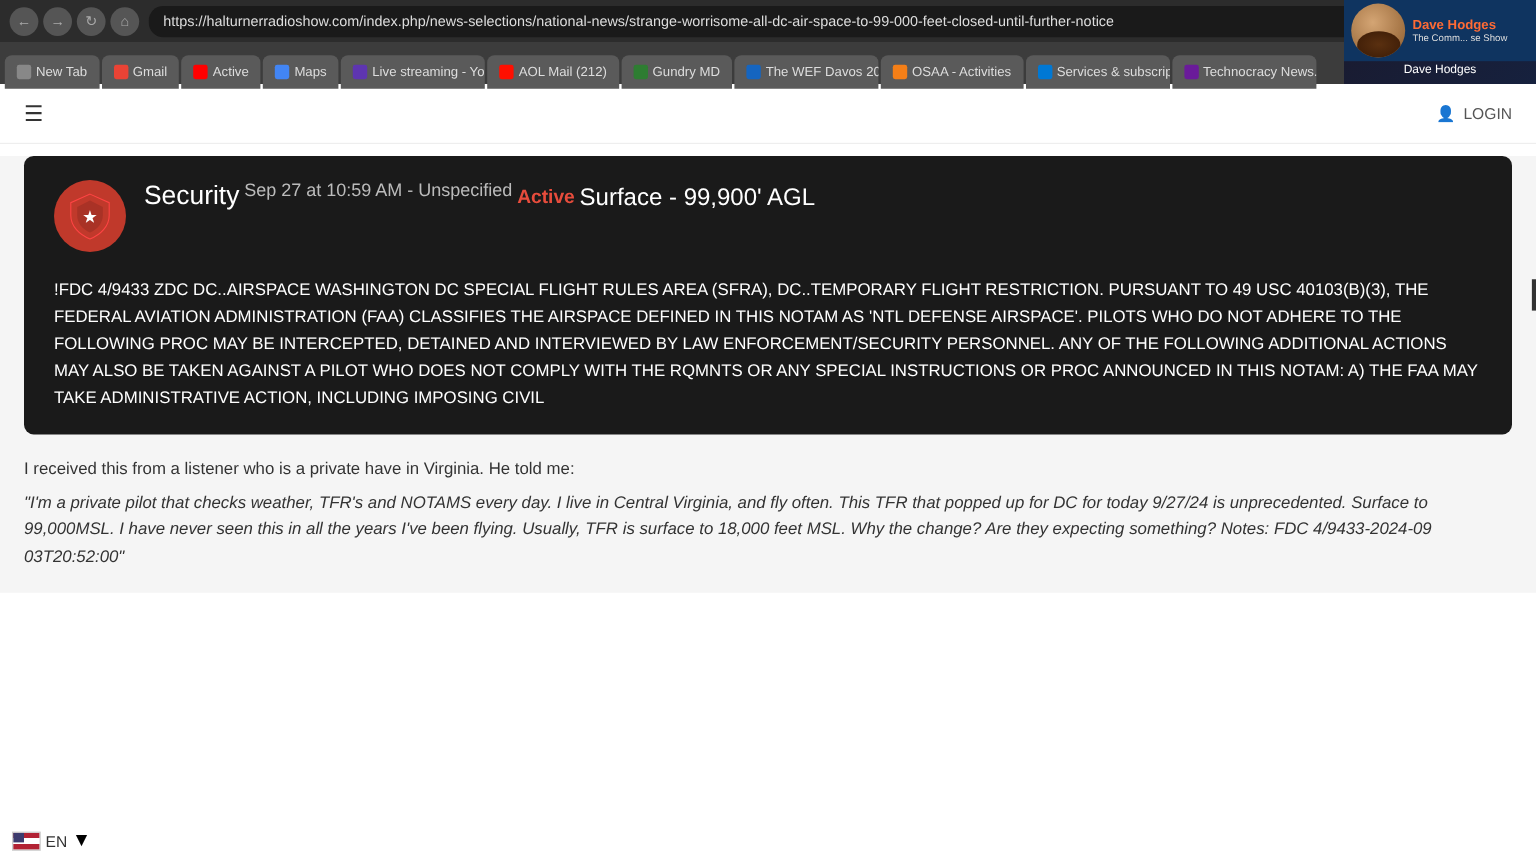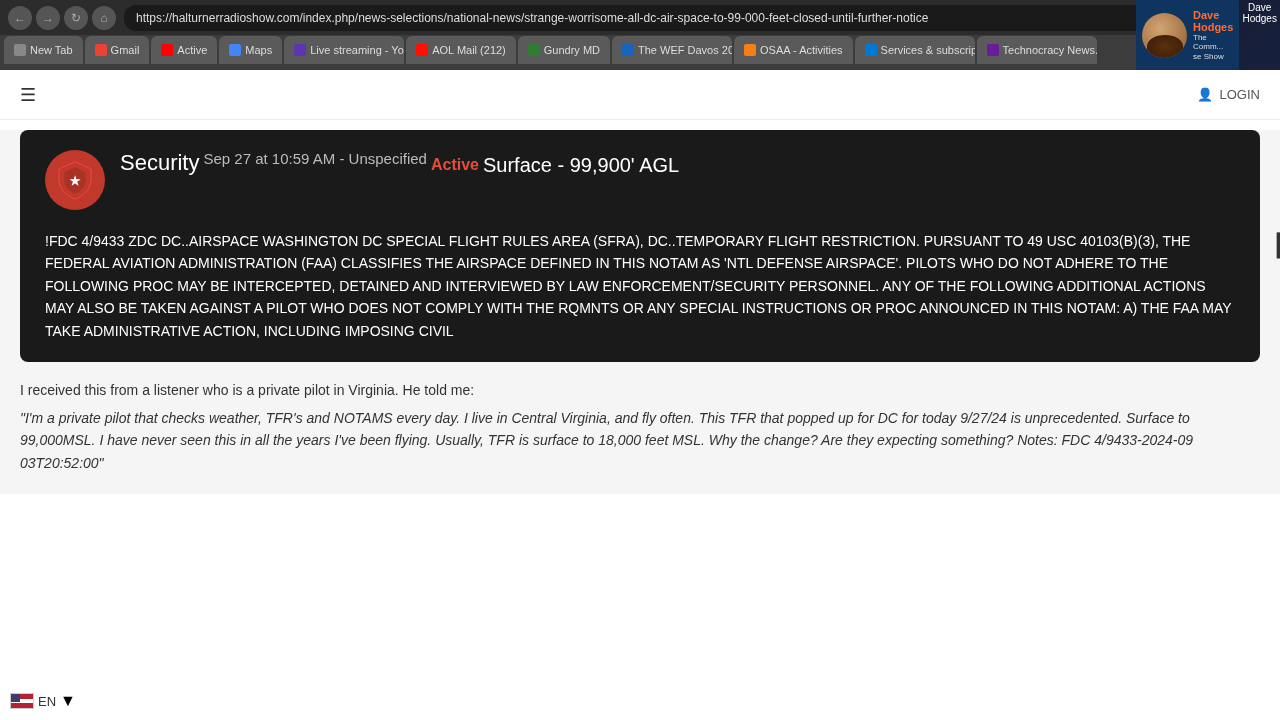--- a/index.html
+++ b/index.html
@@ -53,23 +53,23 @@
     }
     .url-text {
       color: #ddd;
       font-size: 12px;
       white-space: nowrap;
       overflow: hidden;
       text-overflow: ellipsis;
     }
     .browser-tabs {
       background: #3c3c3c;
-      height: 29px;
-      display: flex;
-      align-items: flex-end;
+      height: 50px;
+      display: flex;
+      align-items: center;
       padding: 0 4px;
       gap: 2px;
       overflow: hidden;
     }
     .tab {
       background: #5a5a5a;
       height: 28px;
       border-radius: 6px 6px 0 0;
       padding: 0 10px;
       display: flex;
@@ -99,25 +99,25 @@
     .tab-favicon.wef { background: #1565c0; }
     .tab-favicon.osaa { background: #f57f17; }
     .tab-favicon.services { background: #0078d4; }
     .tab-favicon.technocracy { background: #6a1b9a; }
 
     
     .dave-hodges-overlay {
       position: absolute;
       top: 0;
       right: 0;
-      width: 144px;
+      width: 160px;
       height: 70px;
       background: linear-gradient(135deg, #1a1a2e, #16213e);
       display: flex;
-      flex-direction: row;
+      flex-direction: column;
       overflow: hidden;
       z-index: 100;
     }
     .dave-hodges-top {
       background: #0f3460;
       padding: 3px 6px;
       display: flex;
       align-items: center;
       gap: 6px;
     }
@@ -417,21 +417,21 @@
         <div class="active-badge">Active</div>
         <div class="card-altitude">Surface - 99,900' AGL</div>
       </div>
     </div>
 
     <div class="notam-text">!FDC 4/9433 ZDC DC..AIRSPACE WASHINGTON DC SPECIAL FLIGHT RULES AREA (SFRA), DC..TEMPORARY FLIGHT RESTRICTION. PURSUANT TO 49 USC 40103(B)(3), THE FEDERAL AVIATION ADMINISTRATION (FAA) CLASSIFIES THE AIRSPACE DEFINED IN THIS NOTAM AS 'NTL DEFENSE AIRSPACE'. PILOTS WHO DO NOT ADHERE TO THE FOLLOWING PROC MAY BE INTERCEPTED, DETAINED AND INTERVIEWED BY LAW ENFORCEMENT/SECURITY PERSONNEL. ANY OF THE FOLLOWING ADDITIONAL ACTIONS MAY ALSO BE TAKEN AGAINST A PILOT WHO DOES NOT COMPLY WITH THE RQMNTS OR ANY SPECIAL INSTRUCTIONS OR PROC ANNOUNCED IN THIS NOTAM: A) THE FAA MAY TAKE ADMINISTRATIVE ACTION, INCLUDING IMPOSING CIVIL</div>
 
     <div style="position:absolute; right: -25px; top: 50%; transform: translateY(-50%); font-size: 22px; color: #333; cursor: text;">┃</div>
   </div>
 
-  <div class="listener-text">I received this from a listener who is a private pilot in Virginia.  He told me:</div>
+  <div class="listener-text">I received this from a listener who is a private have in Virginia.  He told me:</div>
   <div class="listener-quote">"I'm a private pilot that checks weather, TFR's and NOTAMS every day.  I live in Central Virginia, and fly often. This TFR that popped up for DC for today 9/27/24 is unprecedented.  Surface to 99,000MSL.  I have never seen this in all the years I've been flying. Usually, TFR is surface to 18,000 feet MSL.  Why the change? Are they expecting something?  Notes: FDC 4/9433-2024-09 03T20:52:00"</div>
 
 </div>
 
 <div class="lang-switcher">
   <div class="flag-icon"></div>
   <span class="lang-label">EN</span>
   <span>▼</span>
 </div>
 

